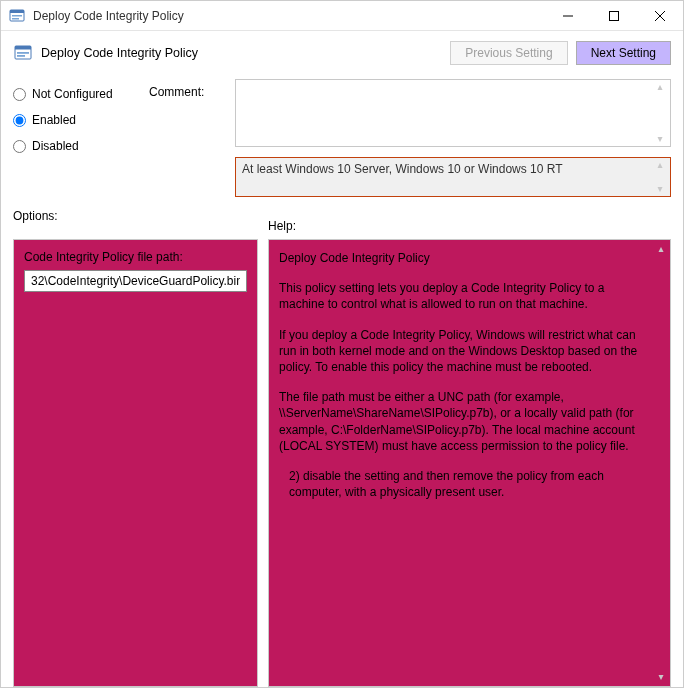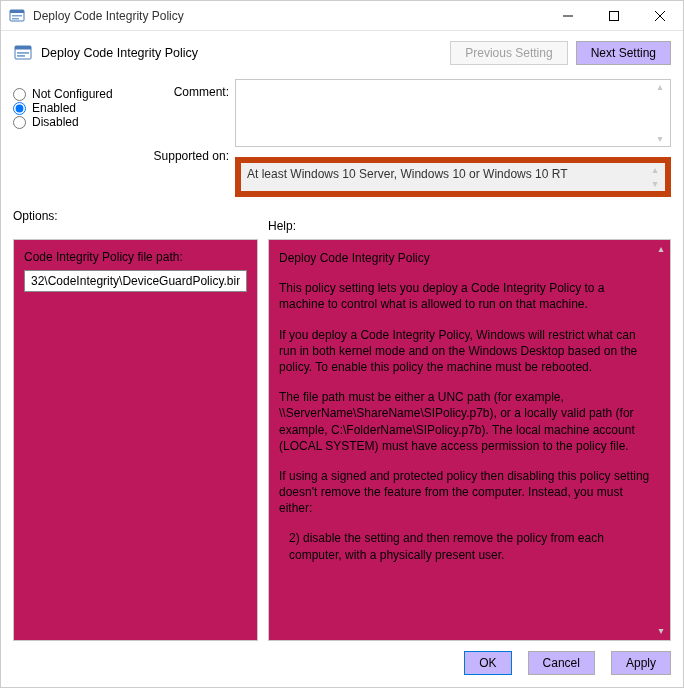--- a/index.html
+++ b/index.html
@@ -37,29 +37,29 @@
   .btn:disabled { color:#a0a0a0; border-color:#d0d0d0; background:#f7f7f7; cursor:default; }
   .btn.default { border-color:#0078d7; }
 
   .upper {
     display:grid;
     grid-template-columns: 130px 80px 1fr;
     column-gap: 6px;
     padding: 4px 12px 10px 12px;
     align-items: start;
   }
-  .radio-col { display:flex; flex-direction:column; padding-top:8px;}
+  .radio-col { display:flex; flex-direction:column; gap:12px; padding-top:8px;}
   .radio-row { display:flex; align-items:center; gap:6px; font-size:12px; }
   .radio-row input { margin:0; width:13px; height:13px; }
-  .labels-col { display:flex; flex-direction:column; gap:50px; font-size:12px; padding-top:6px;align-items:flex-end;}
+  .labels-col { display:flex; flex-direction:row; gap:50px; font-size:12px; padding-top:6px;}
   .fields-col { display:flex; flex-direction:column; gap:10px; }
   .textarea-wrap { position:relative; border:1px solid #c8c8c8; background:#fff; height:68px; }
   .textarea-wrap textarea { width:100%; height:100%; border:none; resize:none; padding:4px 18px 4px 6px; font-family:inherit; font-size:12px; outline:none; background:transparent;}
   .scroll-hint { position:absolute; right:2px; top:2px; bottom:2px; width:16px; display:flex; flex-direction:column; justify-content:space-between; align-items:center; color:#c8c8c8; }
-  .supported-box { position:relative; border:6px solid #c2410c; background:#f0f0f0; height:40px; padding:4px 18px 4px 6px; font-size:12px; color:#333; }
+  .supported-box { position:relative; border:1px solid #c2410c; background:#f0f0f0; height:40px; padding:4px 18px 4px 6px; font-size:12px; color:#333; }
   .supported-box .scroll-hint { color:#c8c8c8; }
 
   .section-labels { display:flex; padding:2px 12px 6px 12px; }
   .section-labels .left { width:255px; }
   .section-labels .right { flex:1;margin-top:10px; }
 
   .panels { display:flex; gap:10px; padding:0 12px; flex:1; min-height:0; }
   .panel { border:1px solid #c8c8c8; background:#be185d; padding:10px; overflow:hidden; }
   .panel.left { width:245px; }
   .panel.right { flex:1; position:relative; line-height:1.35; }
@@ -169,29 +169,23 @@
     <div class="panel left">
       <div class="field-label">Code Integrity Policy file path:</div>
       <input class="text-input" type="text" value="32\CodeIntegrity\DeviceGuardPolicy.bin" style="">
     </div>
     <div class="panel right">
       <div class="content">
         <p>Deploy Code Integrity Policy</p>
         <p>This policy setting lets you deploy a Code Integrity Policy to a machine to control what is allowed to run on that machine.</p>
         <p>If you deploy a Code Integrity Policy, Windows will restrict what can run in both kernel mode and on the Windows Desktop based on the policy. To enable this policy the machine must be rebooted.</p>
         <p>The file path must be either a UNC path (for example, \\ServerName\ShareName\SIPolicy.p7b), or a locally valid path (for example, C:\FolderName\SIPolicy.p7b).  The local machine account (LOCAL SYSTEM) must have access permission to the policy file.</p>
-        <p>If using a signed and protected policy then disabling this policy setting doesn't remove the feature from the computer. Instead, you must either:</p>
         <div class="indent">2) disable the setting and then remove the policy from each computer, with a physically present user.</div>
       </div>
       <div class="scroll-hint">
         <span class="chev">▴</span>
         <span class="chev">▾</span>
       </div>
     </div>
   </div>
 
-  <div class="footer">
-    <button class="btn default">OK</button>
-    <button class="btn">Cancel</button>
-    <button class="btn">Apply</button>
-  </div>
 
 </div>
 
 </body></html>

